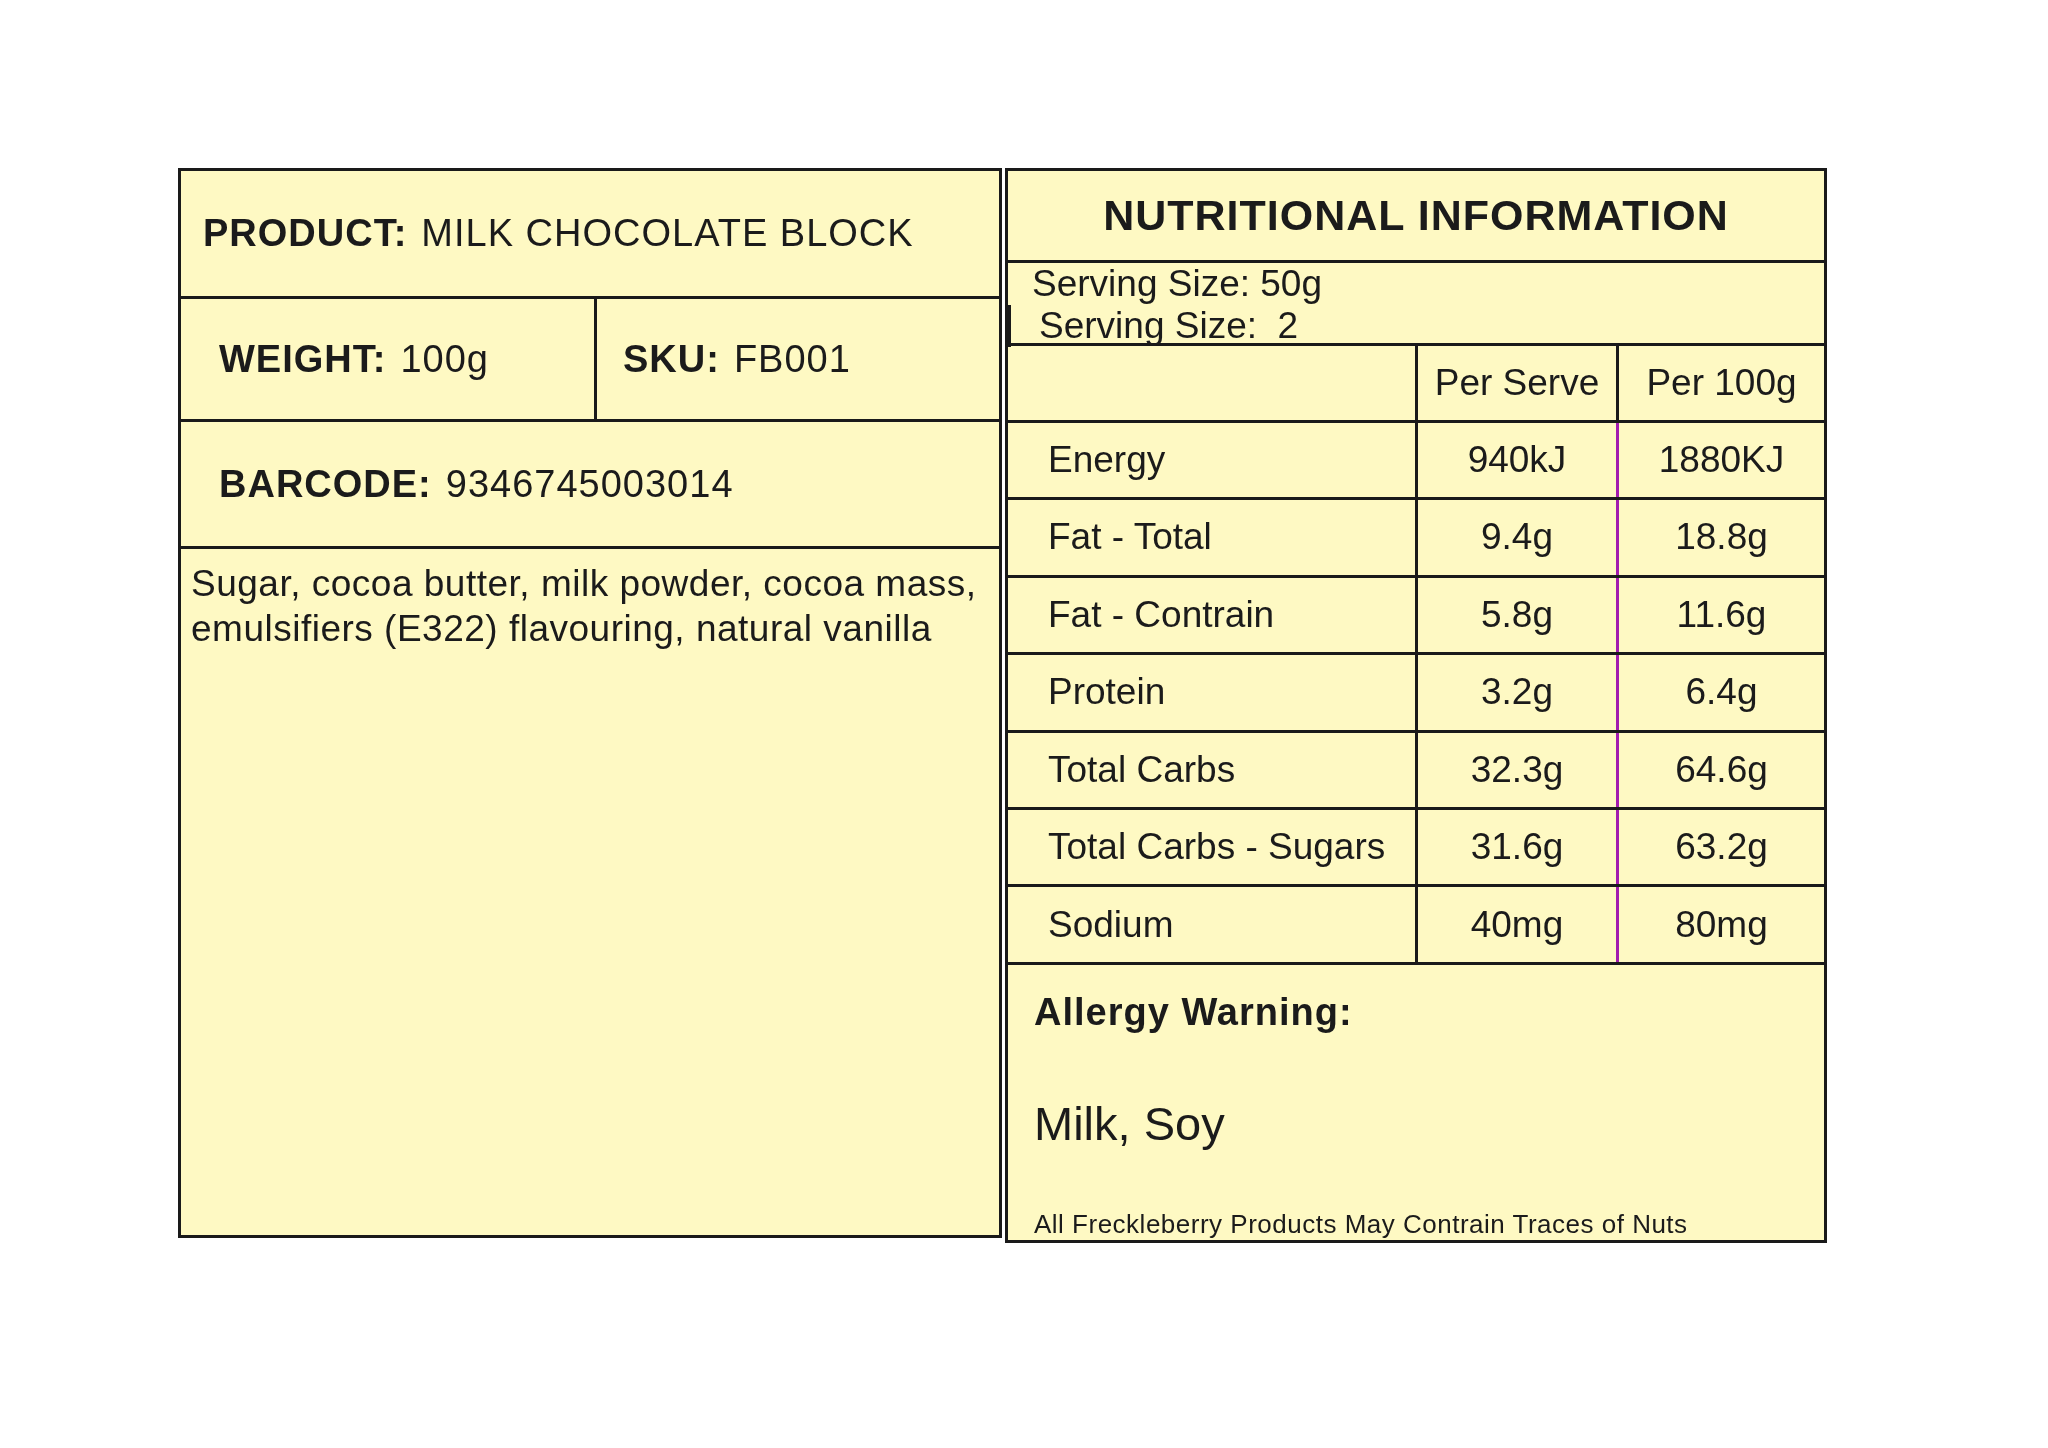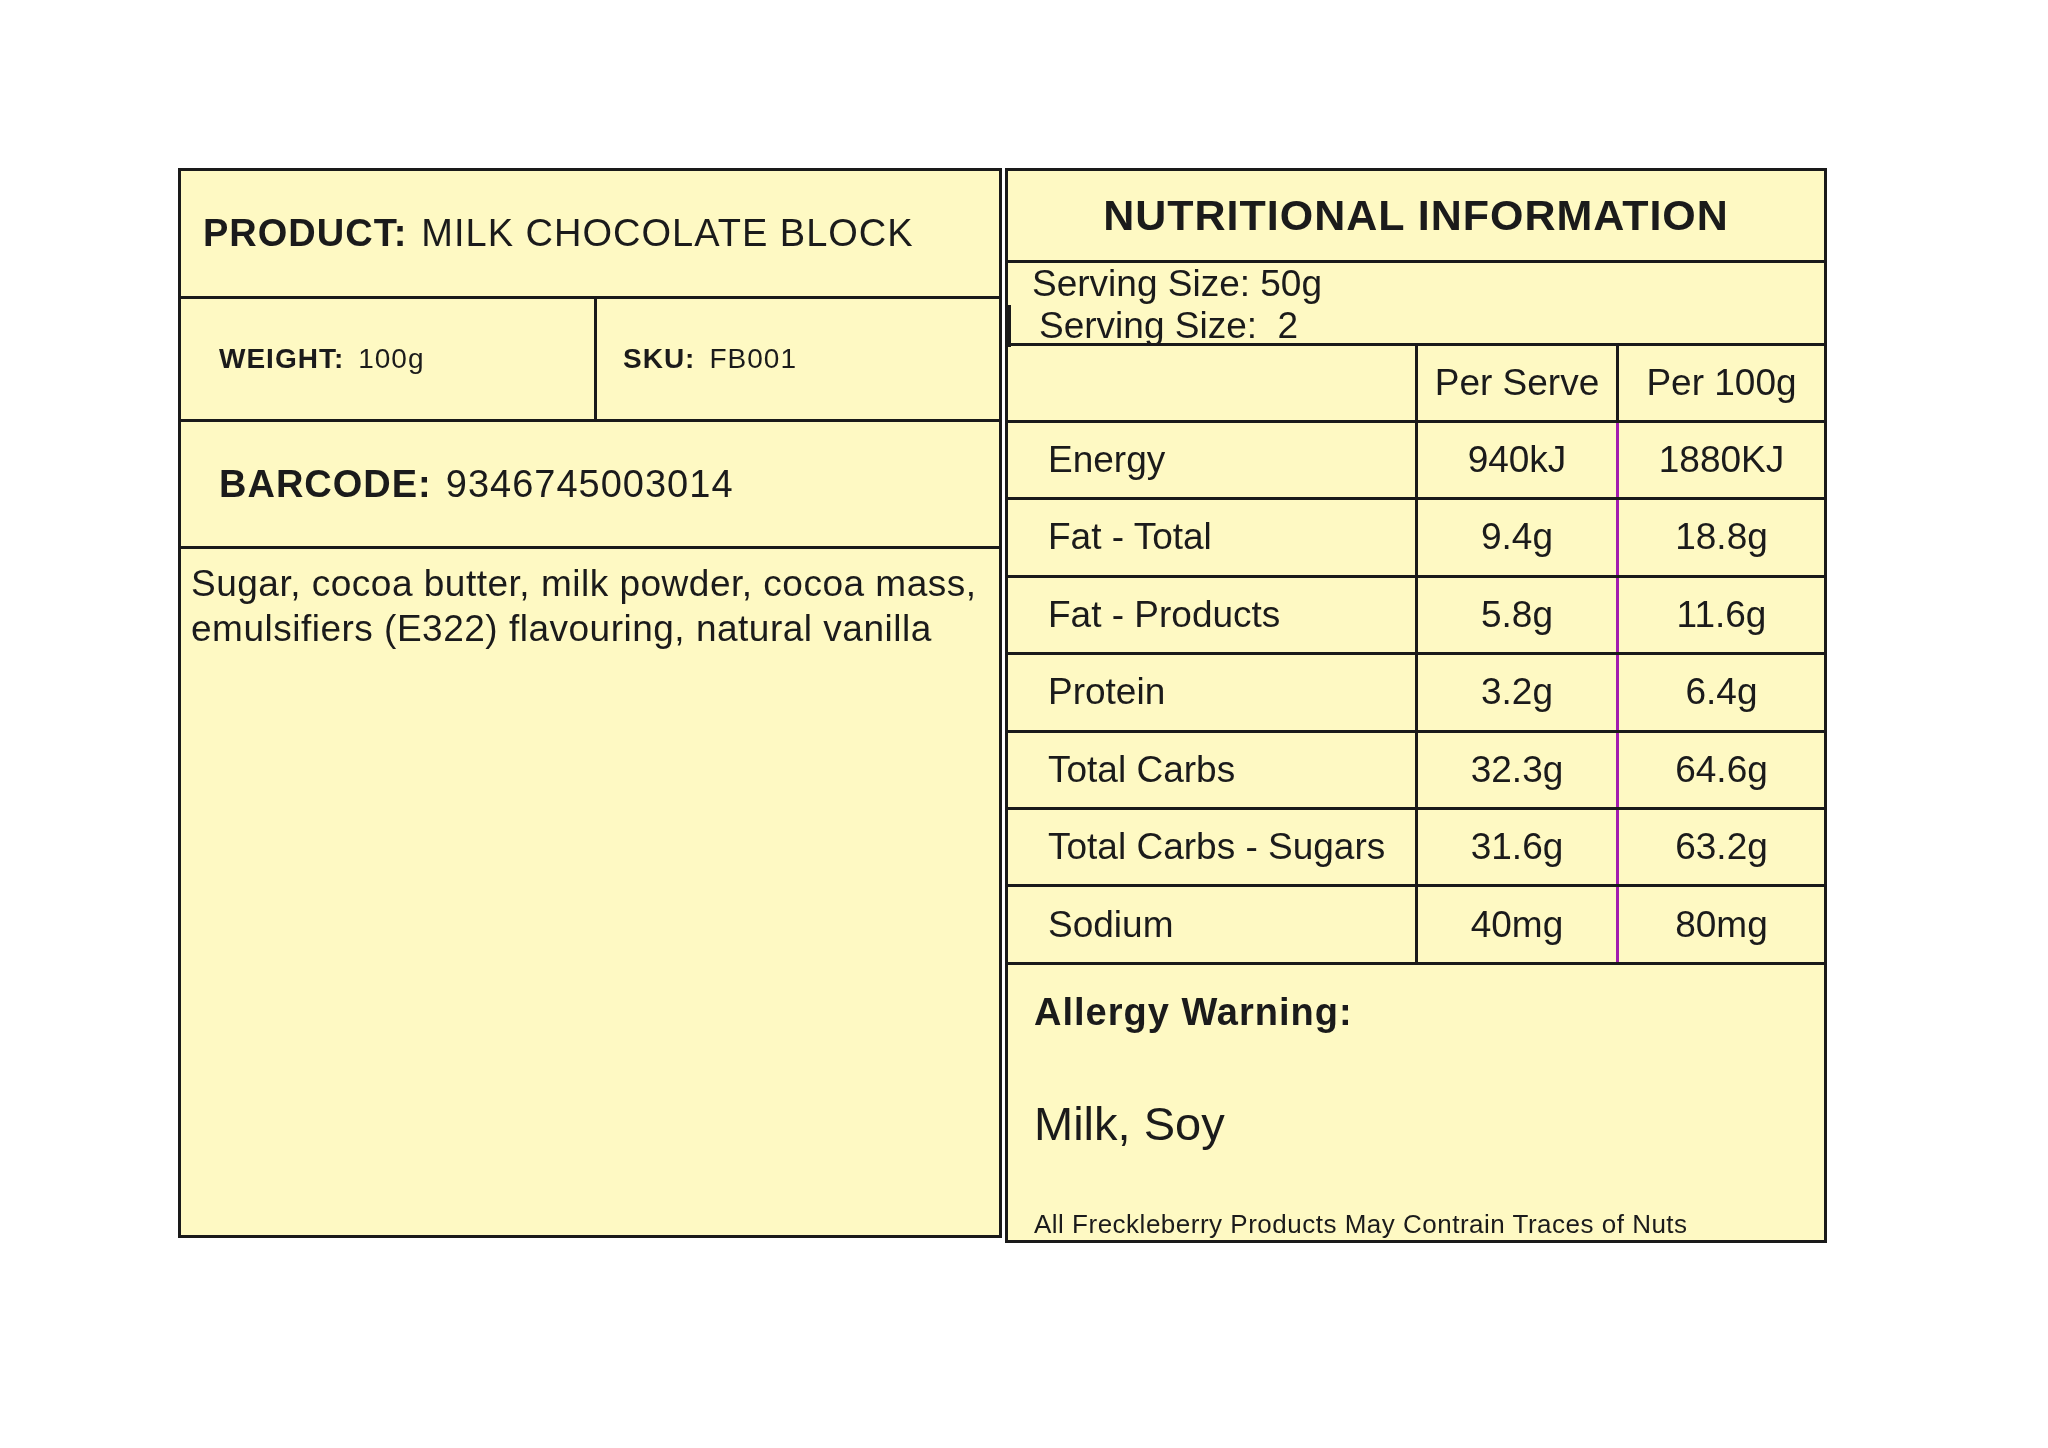--- a/index.html
+++ b/index.html
@@ -36,21 +36,21 @@
     padding-left: 22px;
     font-size: 38px;
     box-sizing: border-box;
     letter-spacing: 1px;
   }
   .ws-row {
     height: 123px;
     border-bottom: 3px solid #1a1a1a;
     display: flex;
     box-sizing: border-box;
-    font-size: 28px;
+    font-size: 38px;
     letter-spacing: 1px;
   }
   .weight-cell {
     width: 413px;
     display: flex;
     align-items: center;
     padding-left: 38px;
     box-sizing: border-box;
   }
   .sku-cell {
@@ -242,21 +242,21 @@
       <div class="nutri-100g">1880KJ</div>
     </div>
 
     <div class="nutri-row">
       <div class="nutri-name">Fat - Total</div>
       <div class="nutri-serve">9.4g</div>
       <div class="nutri-100g">18.8g</div>
     </div>
 
     <div class="nutri-row">
-      <div class="nutri-name">Fat - Products</div>
+      <div class="nutri-name">Fat - Contrain</div>
       <div class="nutri-serve">5.8g</div>
       <div class="nutri-100g">11.6g</div>
     </div>
 
     <div class="nutri-row">
       <div class="nutri-name">Protein</div>
       <div class="nutri-serve">3.2g</div>
       <div class="nutri-100g">6.4g</div>
     </div>
 

